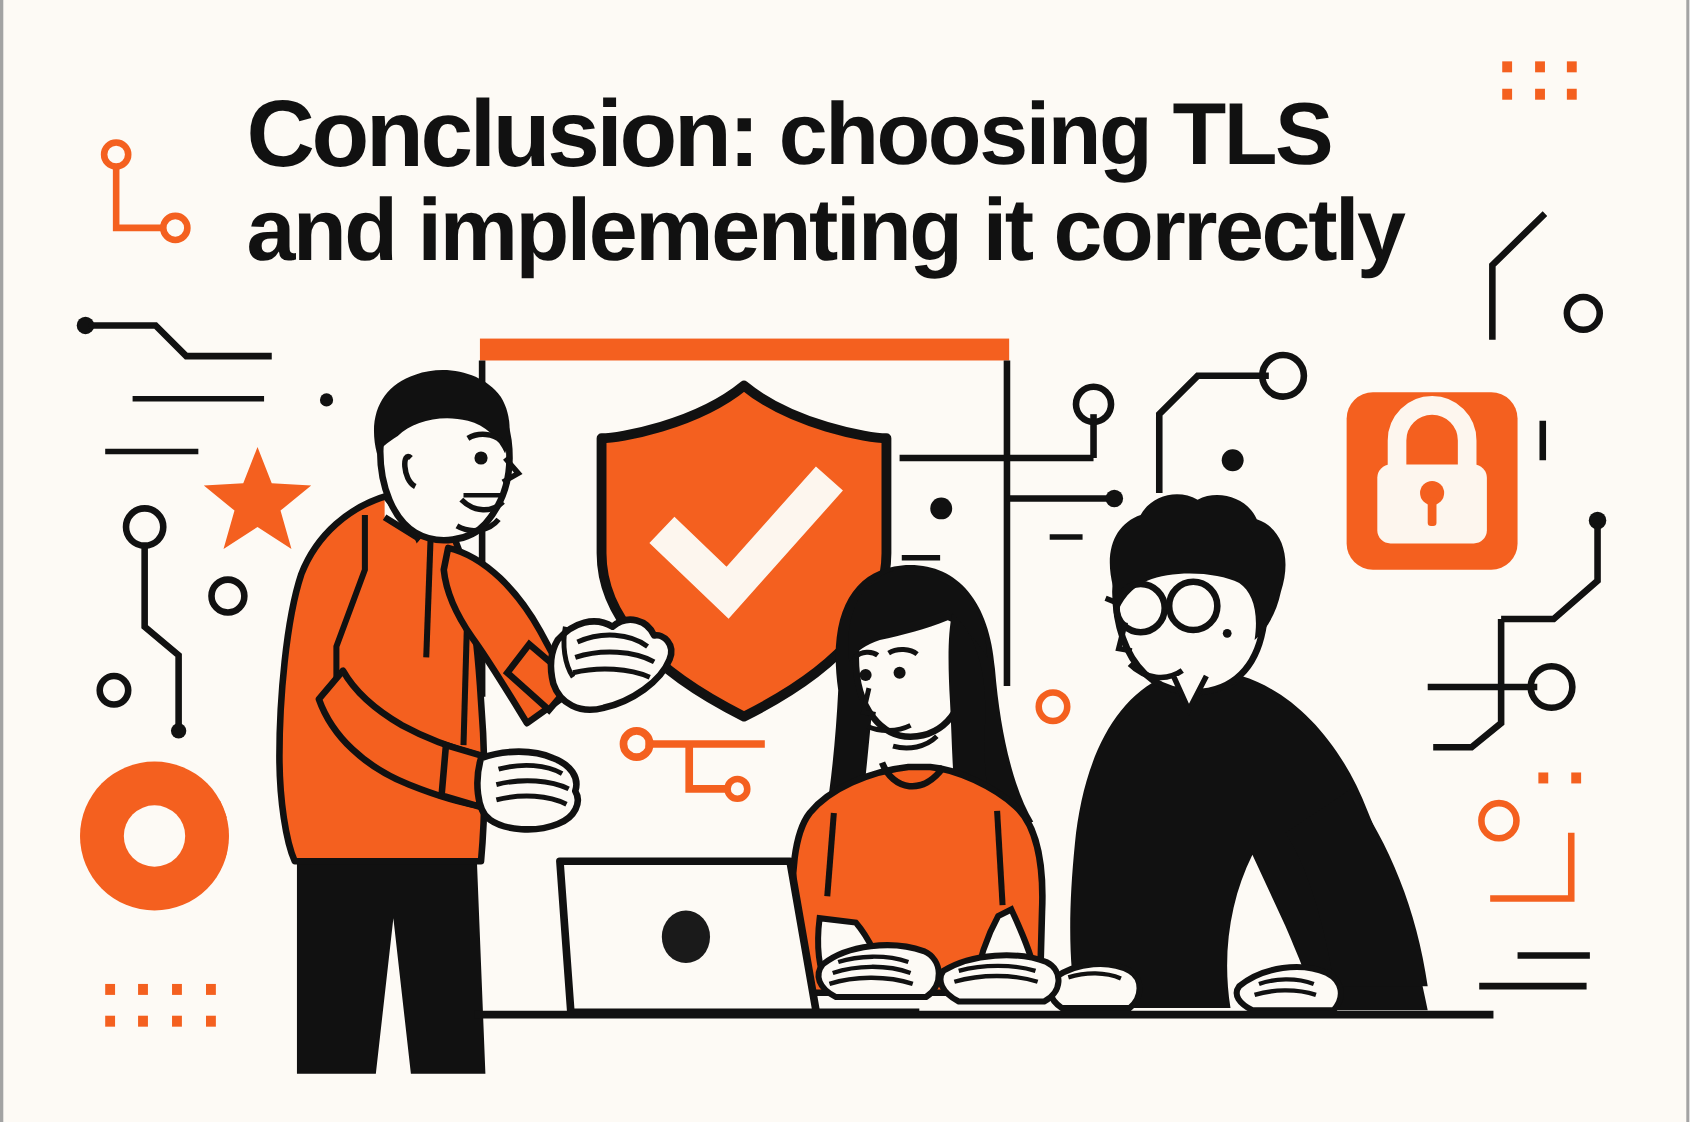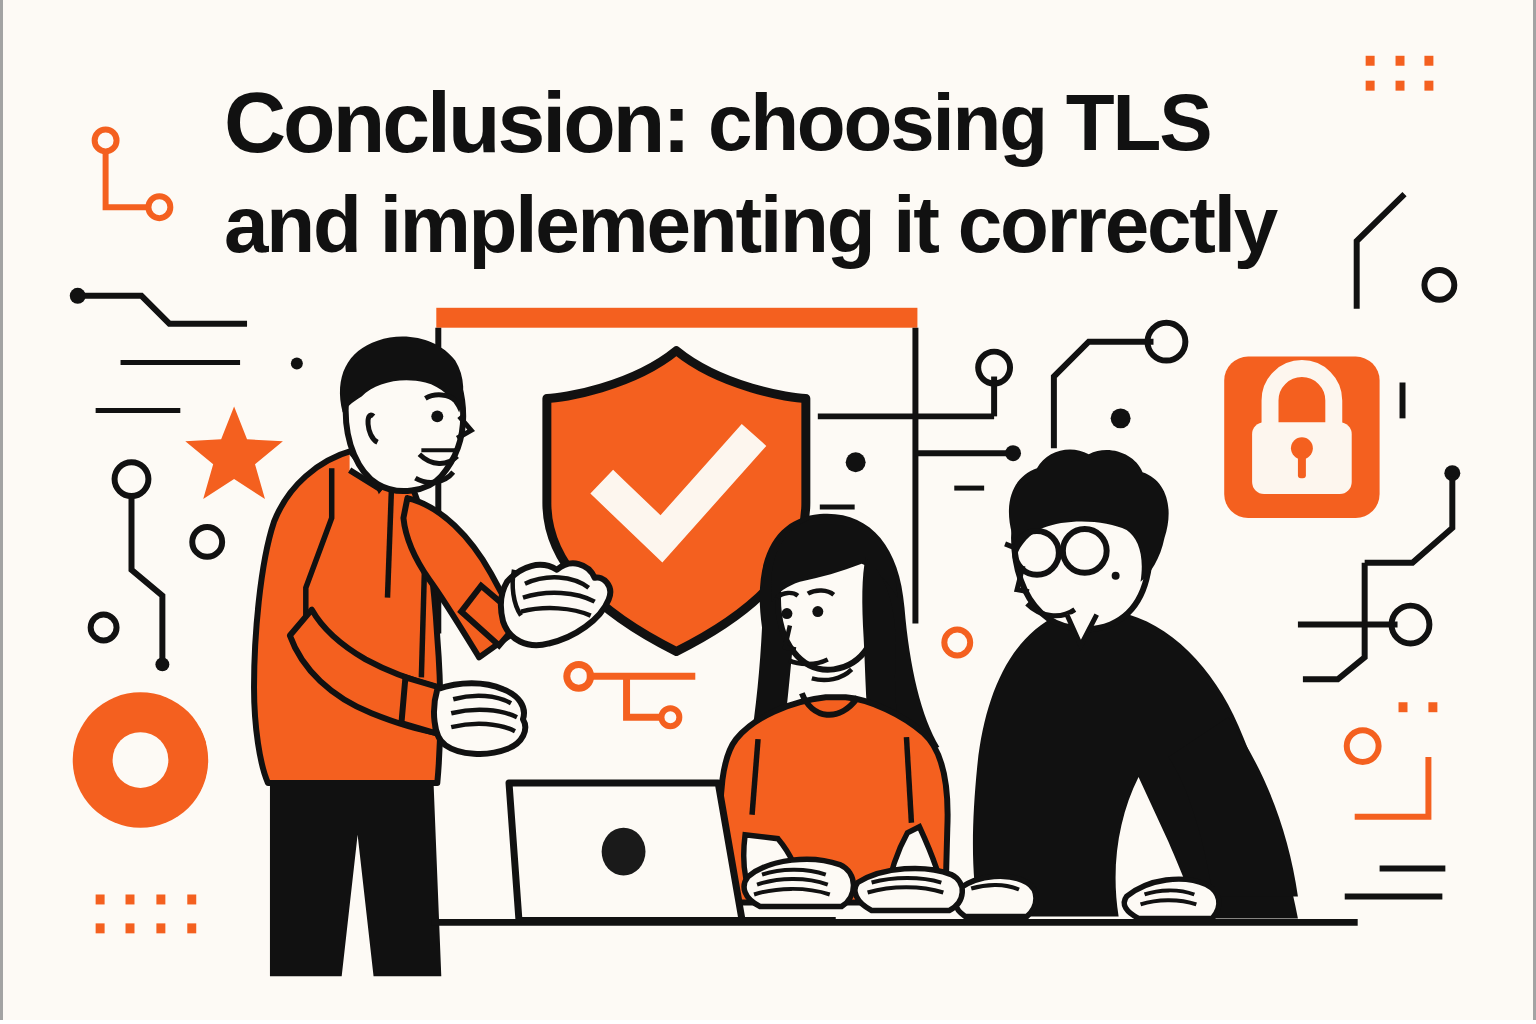--- a/index.html
+++ b/index.html
@@ -49,21 +49,21 @@
     font-weight: 700;
     letter-spacing: -3px;
     font-size: 86px;
     display: inline-block;
     transform: translateY(2px);
   }
   .title-rest {
     font-weight: 700;
   }
   .title-line-2 {
-    margin-top: 22px;
+    margin-top: 6px;
   }
 </style>
 </head>
 <body>
 
 <div id="canvas">
 
   <svg id="artboard" viewBox="0 0 1536 1024" xmlns="http://www.w3.org/2000/svg">
 
     <defs>

